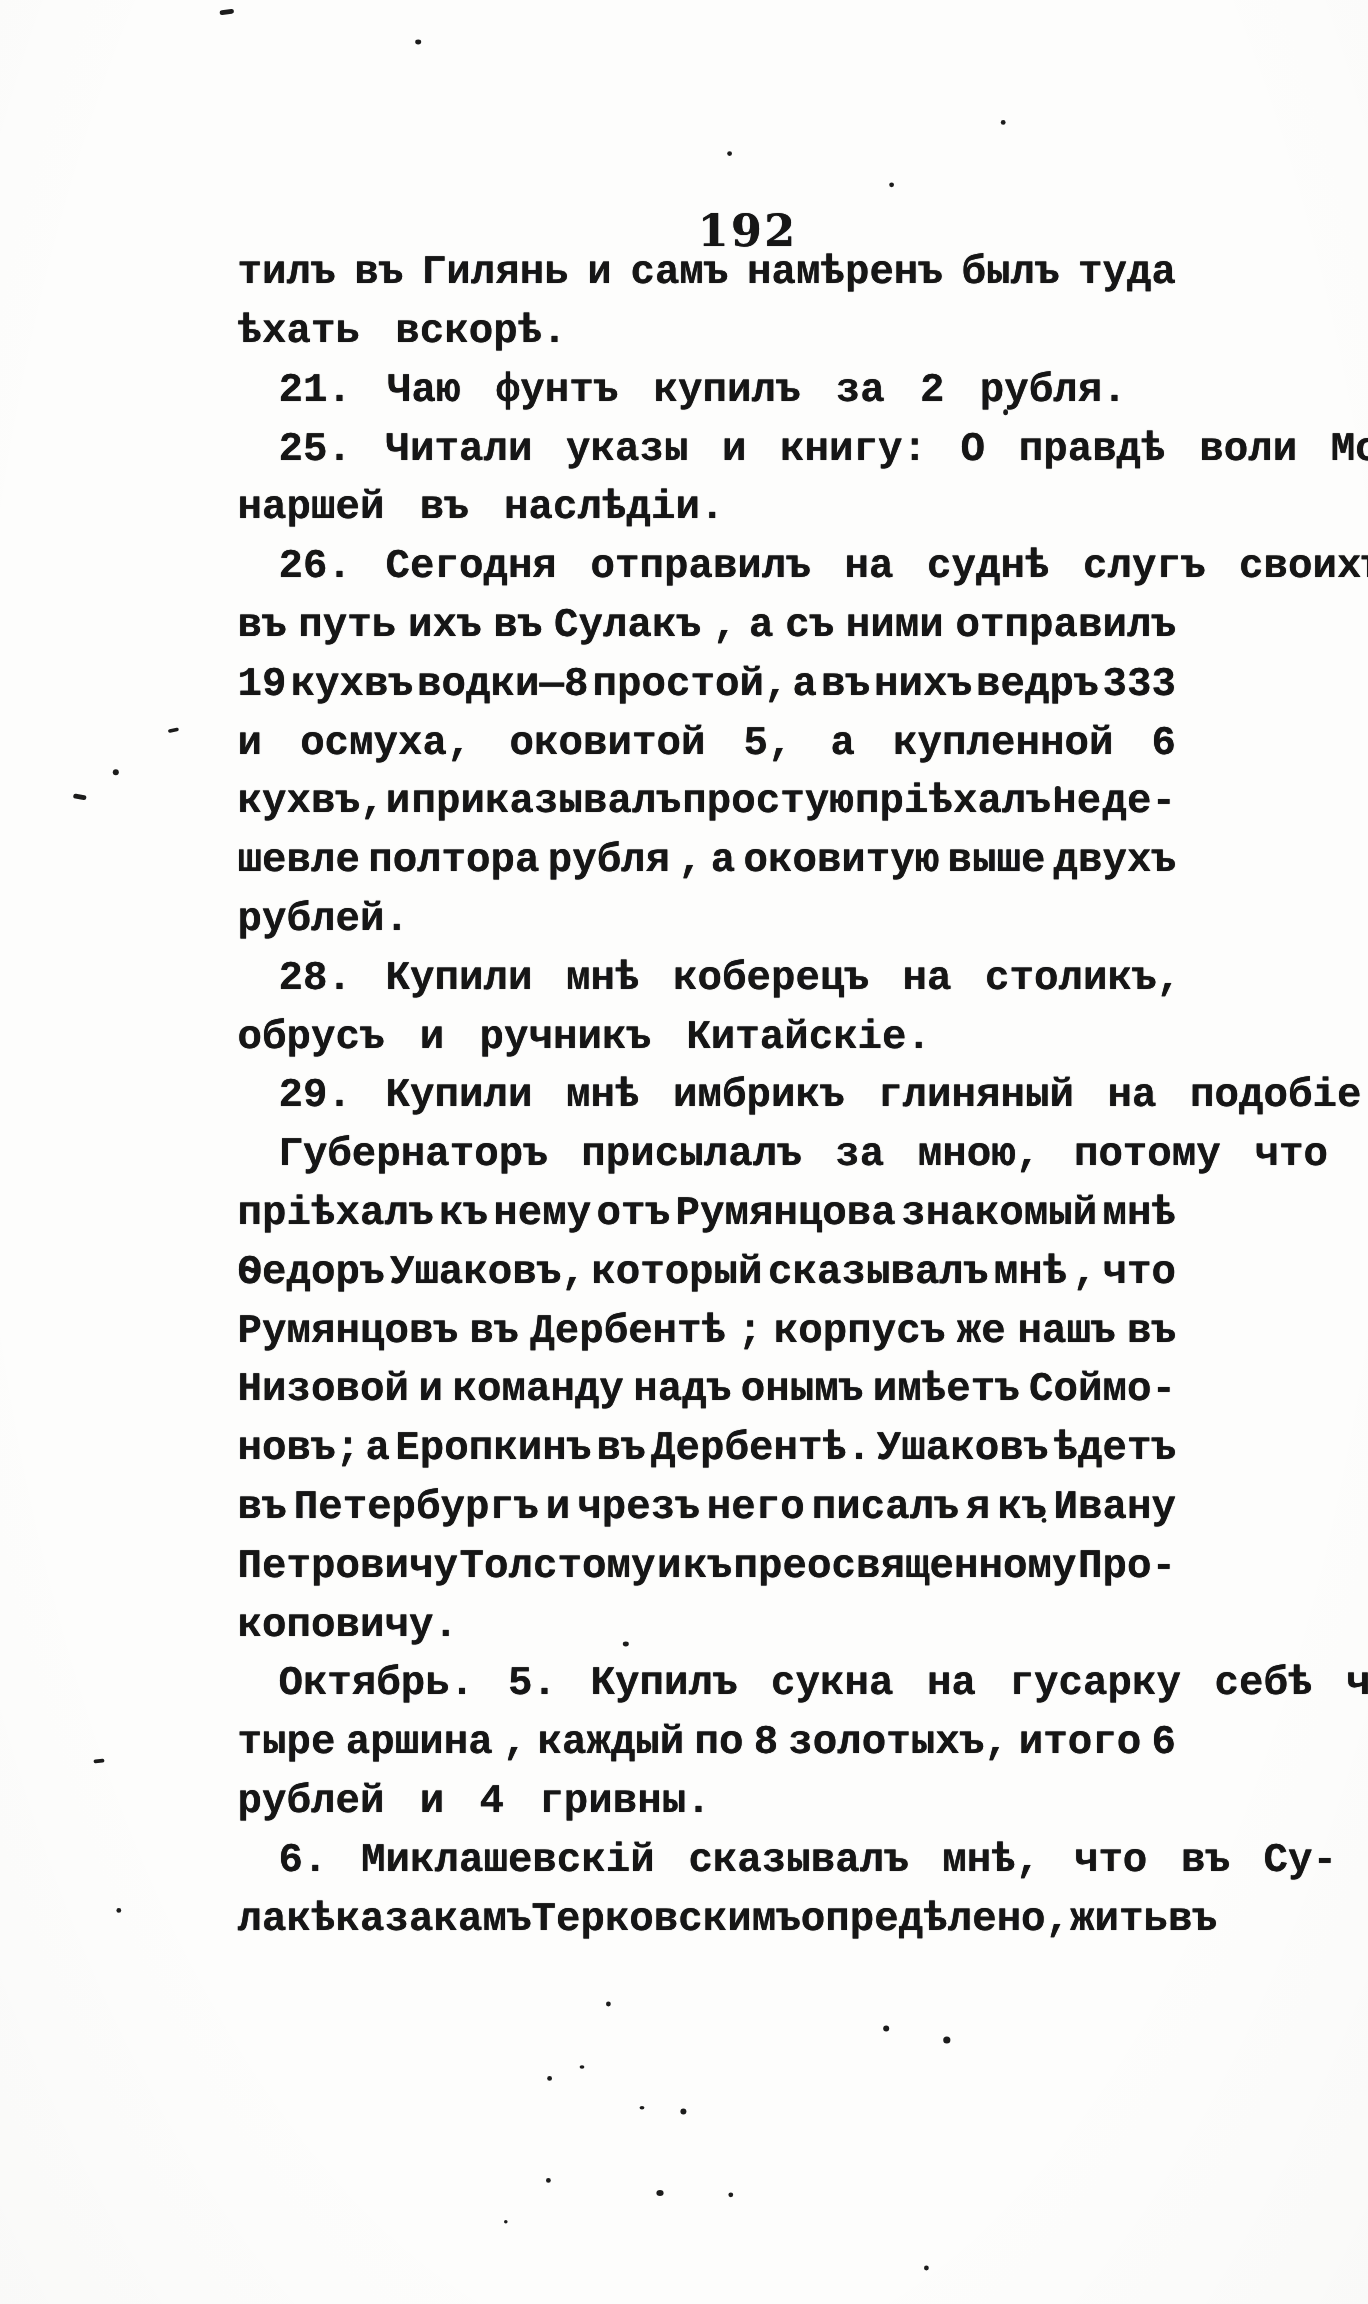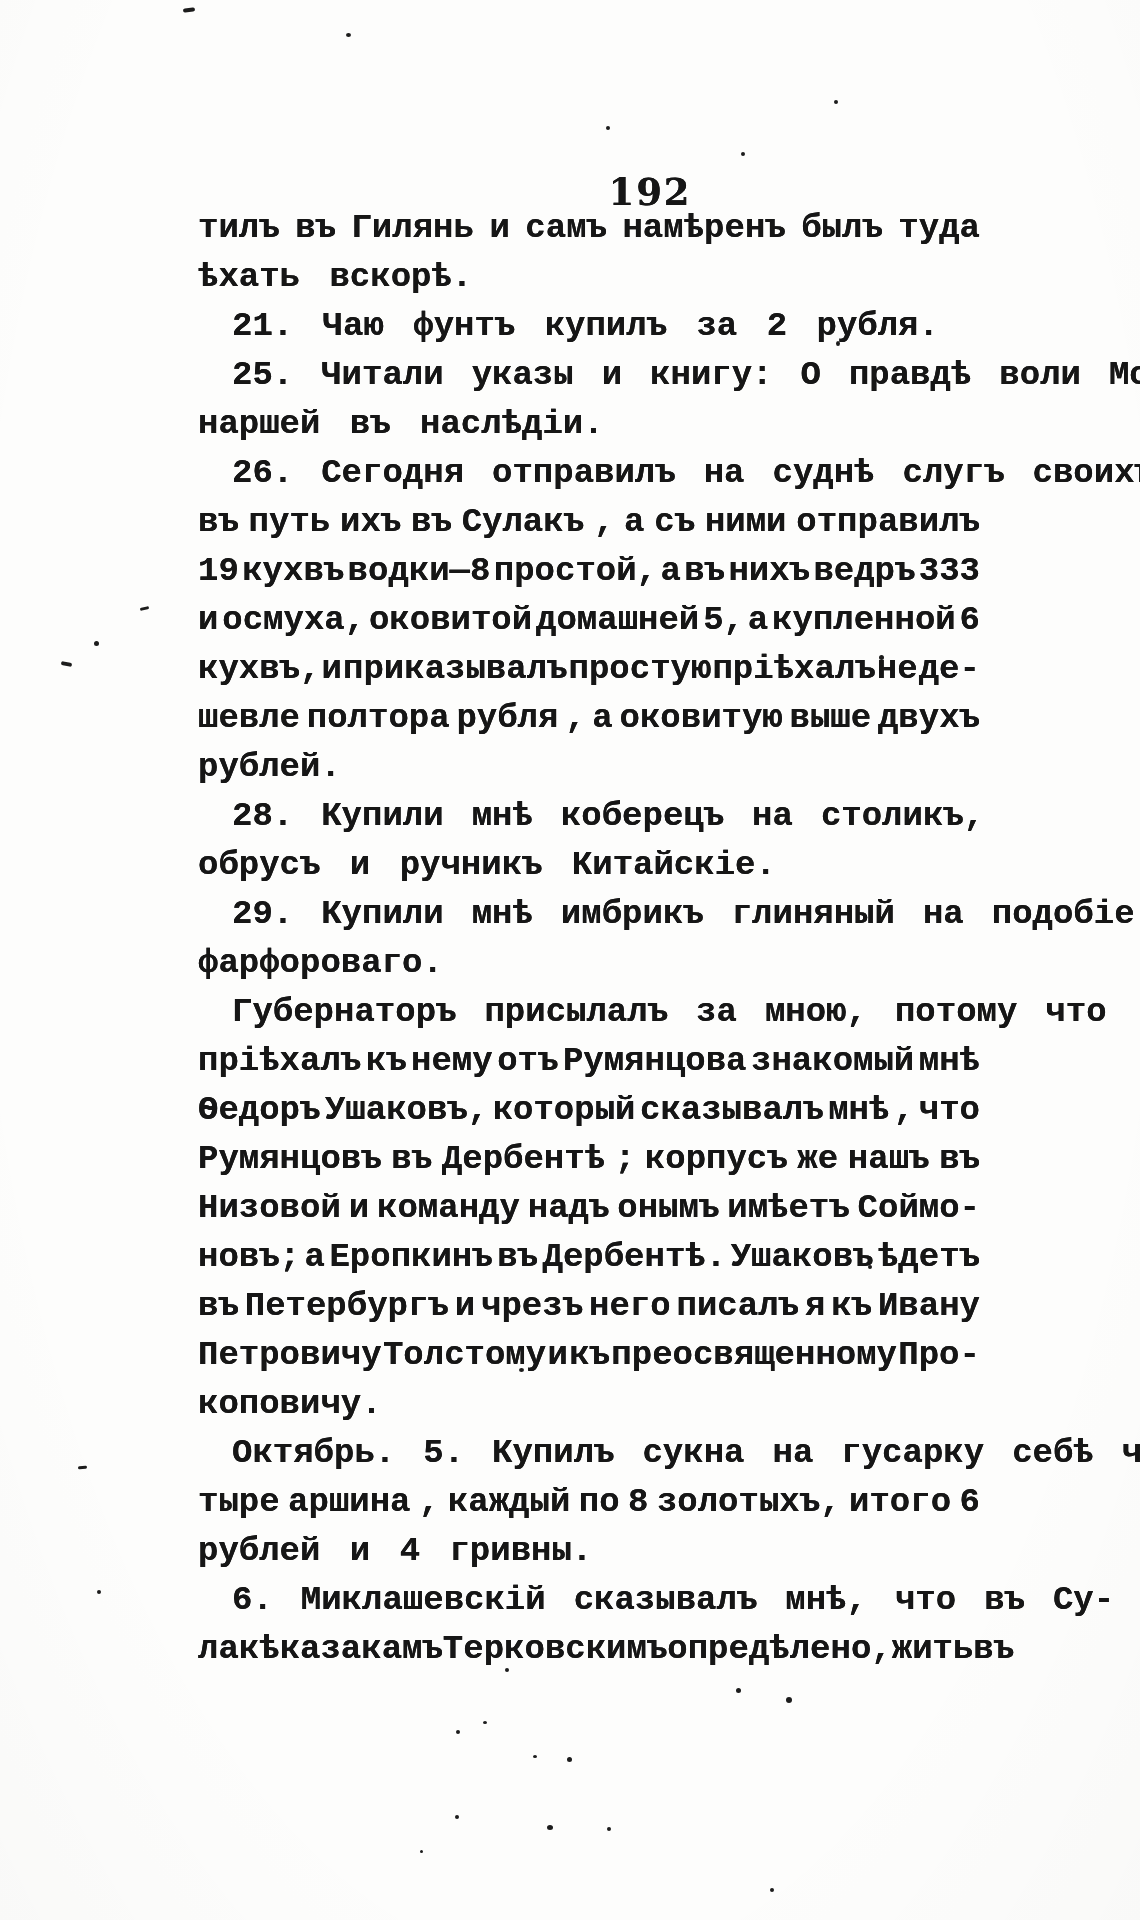--- a/index.html
+++ b/index.html
@@ -18,21 +18,21 @@
   .scan-page {
     position: absolute;
     inset: 0;
     background:
       radial-gradient(ellipse at 50% 40%, rgba(255,255,255,0) 70%, rgba(0,0,0,0.015) 100%),
       #fdfdfc;
   }
   .page-number {
     position: absolute;
     top: 170px;
-    left: 650px;
+    left: 623px;
     transform: translateX(-50%);
     font-size: 37px;
     font-weight: bold;
     letter-spacing: 2px;
     text-shadow: 0 0 0.6px currentColor;
   }
   .text-block {
     position: absolute;
     left: 198px;
     top: 204px;
@@ -127,21 +127,20 @@
         <span>а</span>
         <span>въ</span>
         <span>нихъ</span>
         <span>ведръ</span>
         <span>333</span>
       </div>
       <div class="line just">
         <span>и</span>
         <span>осмуха,</span>
         <span>оковитой</span>
-        <span>домашней</span>
         <span>5,</span>
         <span>а</span>
         <span>купленной</span>
         <span>6</span>
       </div>
       <div class="line just">
         <span>кухвъ,</span>
         <span>и</span>
         <span>приказывалъ</span>
         <span>простую</span>
@@ -171,21 +170,20 @@
       <div class="line left">обрусъ и ручникъ Китайскіе.</div>
       <div class="line just indent">
         <span>29.</span>
         <span>Купили</span>
         <span>мнѣ</span>
         <span>имбрикъ</span>
         <span>глиняный</span>
         <span>на</span>
         <span>подобіе</span>
       </div>
-      <div class="line left">фарфороваго.</div>
       <div class="line just indent">
         <span>Губернаторъ</span>
         <span>присылалъ</span>
         <span>за</span>
         <span>мною,</span>
         <span>потому</span>
         <span>что</span>
       </div>
       <div class="line just">
         <span>пріѣхалъ</span>

